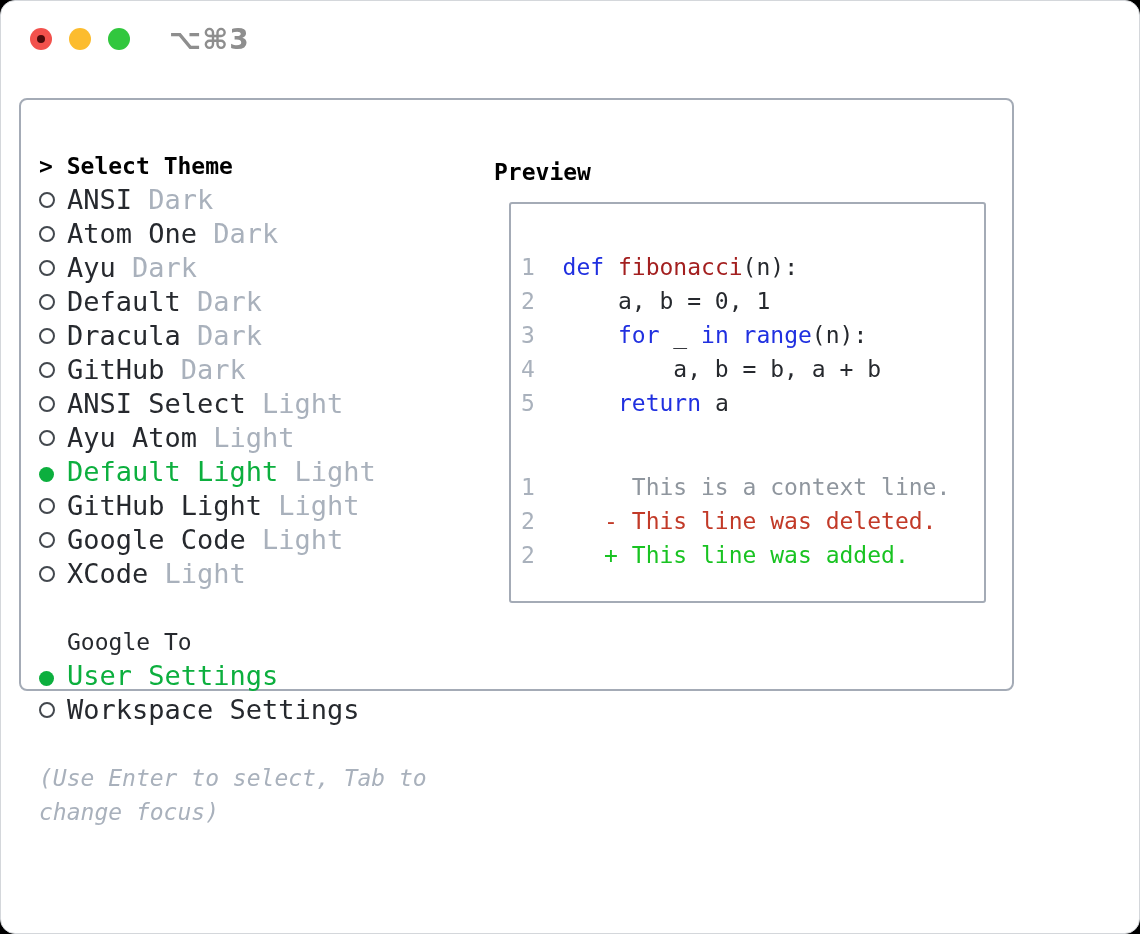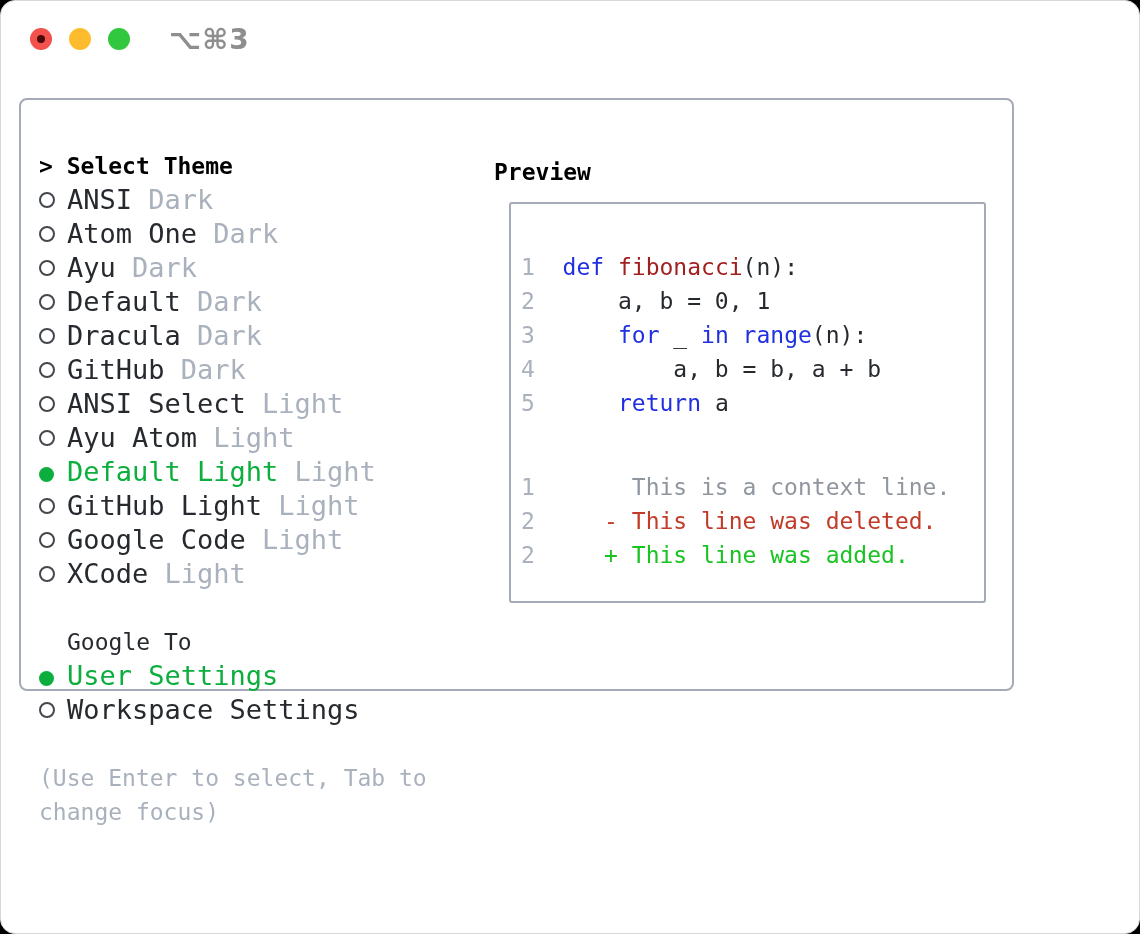--- a/index.html
+++ b/index.html
@@ -30,21 +30,21 @@
   
   #left-col{position:absolute;left:18px;top:49px;}
   .opt{white-space:pre;height:34px;line-height:34px;font-size:27px;color:var(--ink);cursor:default;}
   .bullet{display:inline-block;width:12px;height:12px;border:2px solid var(--ring_gray);
           border-radius:50%;margin-right:12px;vertical-align:1px;box-sizing:content-box;}
   .bullet.on{width:15px;height:15px;border:none;background:var(--green_select);margin-right:13px;vertical-align:-1px;}
   .sel-text{color:var(--green_select);}
   .variant{color:var(--muted);margin-left:1ch;}
   #apply-title{margin-left:28px;}
   .spacer{height:34px;}
-  .help-line{white-space:pre;height:34px;line-height:34px;font-size:23px;color:var(--muted);}
+  .help-line{white-space:pre;height:34px;line-height:34px;font-size:23px;color:var(--muted);font-style:italic;}
   
   #preview-title{position:absolute;left:473px;top:55px;}
   #preview-box{
     position:absolute;left:488px;top:102px;width:477px;height:401px;
     border:2px solid var(--border_gray);border-radius:3px;background:#fff;box-sizing:border-box;
     padding:46px 0 12px 10px;overflow:hidden;
   }
   .crow{white-space:pre;height:34px;line-height:34px;font-size:23px;color:var(--ink);}
   .ln{color:var(--muted);}
   .kw{color:var(--blue_keyword);}

